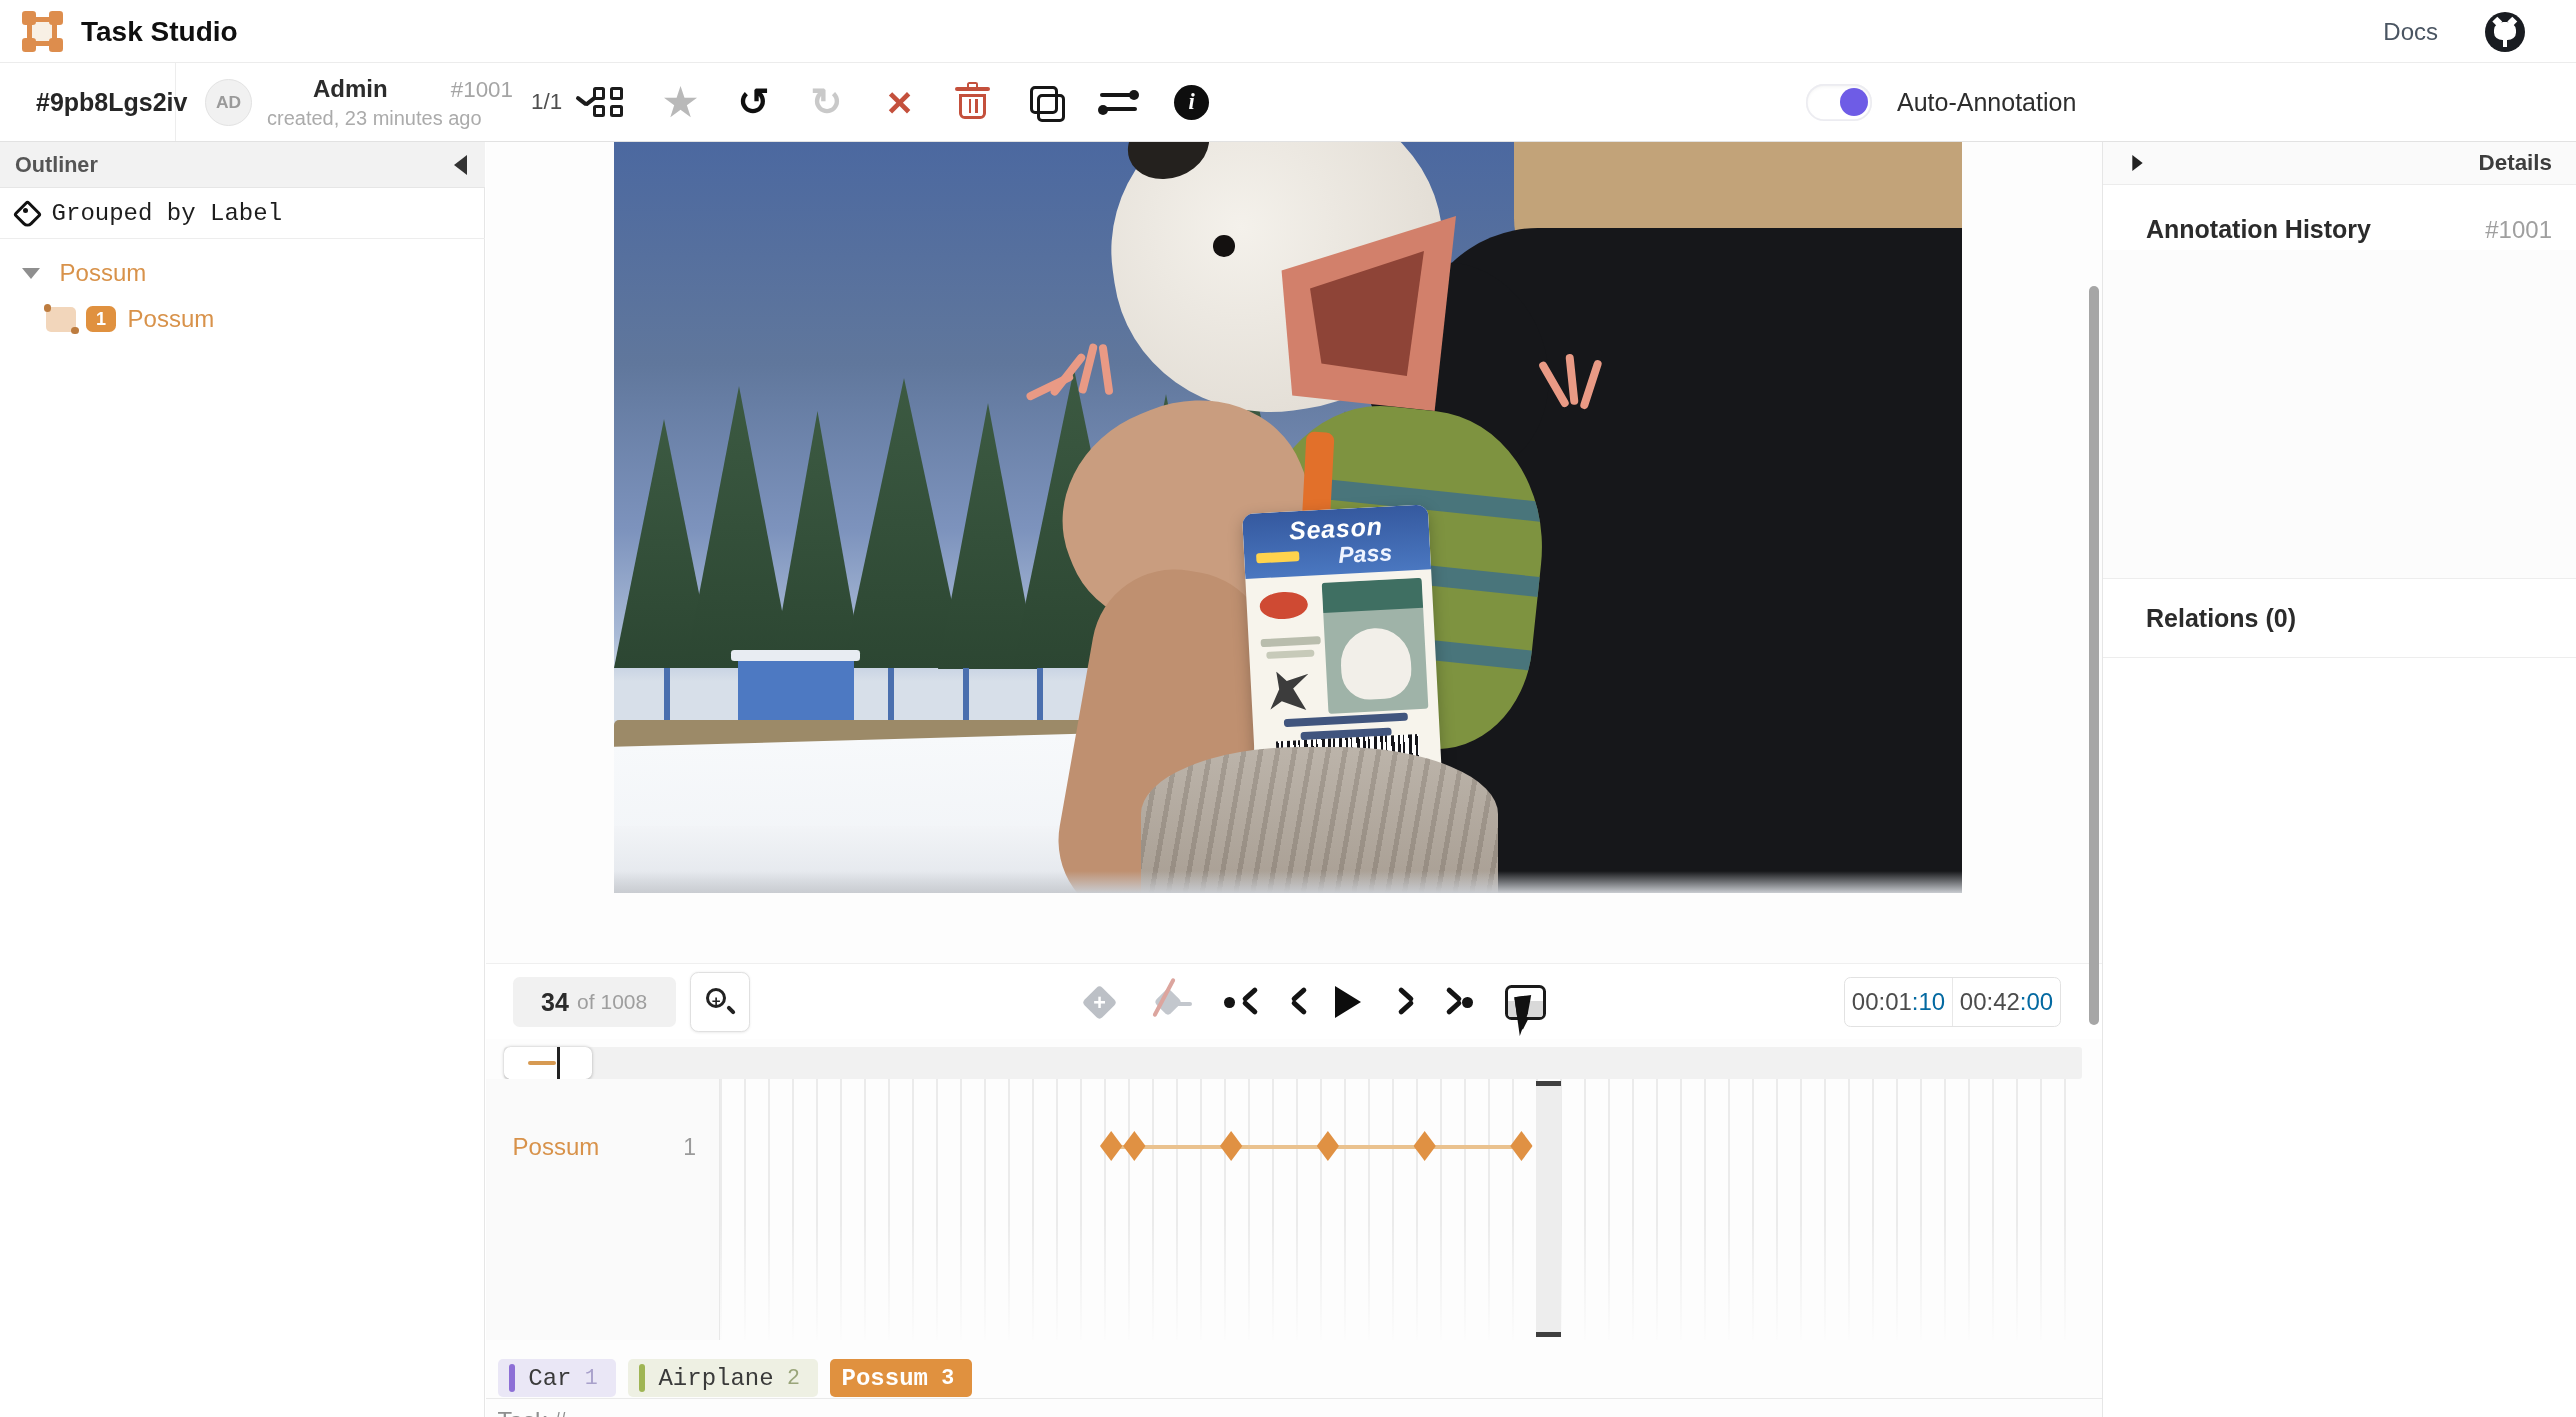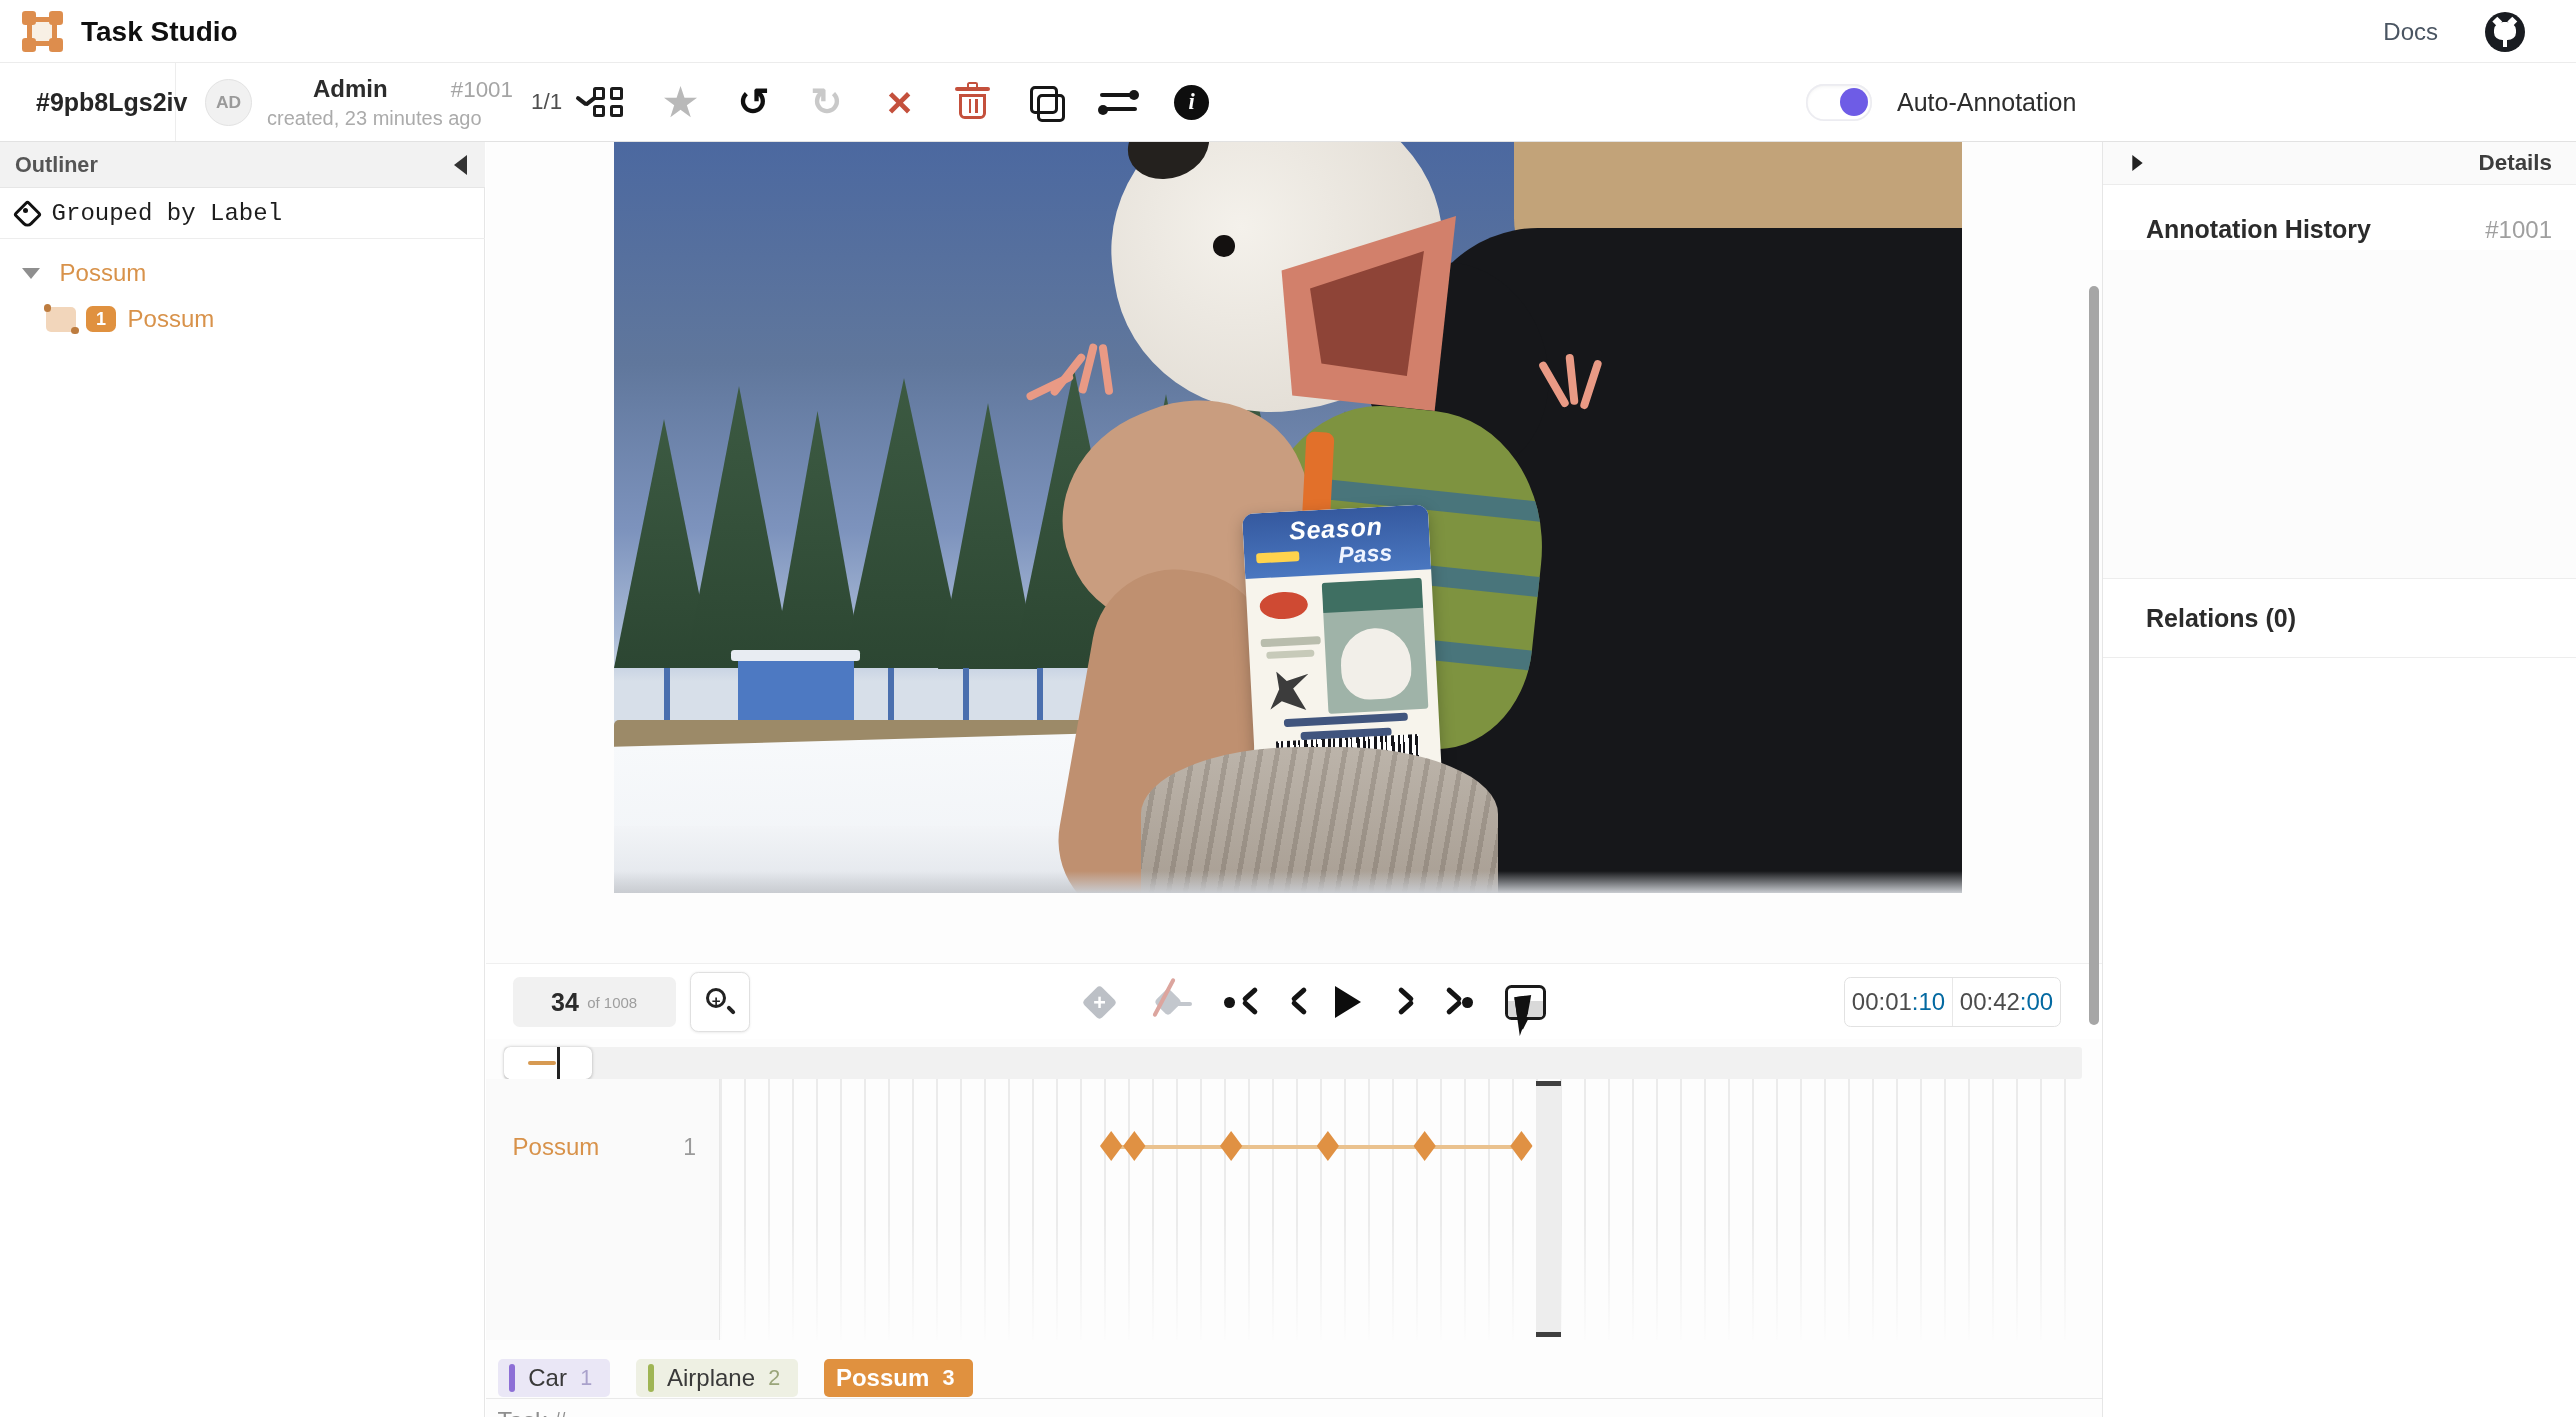--- a/index.html
+++ b/index.html
@@ -166,21 +166,21 @@
     background:linear-gradient(180deg,#bcb4aa,#a89e93); border-radius:45% 45% 0 0;
   }
   .p-body::after { content:""; position:absolute; inset:0; background:repeating-linear-gradient(100deg,rgba(60,50,40,.18) 0 5px,transparent 5px 16.6px); border-radius:inherit; }
   .vignette-bottom { position:absolute; left:0; bottom:0; width:100%; height:21.6px; background:linear-gradient(transparent,#c9ccd1); }
 
   
   #controls { left:0px; top:822px; width:1616px; height:75px; background:#fff; box-shadow:0 -0.8px 0 #ececec; }
   #frame-counter { position:absolute; left:26.6px; top:13.3px; width:163px; height:50px; background:#f1f1f1; border-radius:6.6px;
     display:flex; align-items:center; justify-content:center; gap:8.3px; }
   #frame-current { font-size:25px; font-weight:700; color:#2b2b2b; }
-  #frame-total { font-size:15px; color:#9e9e9e; }
+  #frame-total { font-size:21px; color:#9e9e9e; }
   #zoom-btn { position:absolute; left:204px; top:8.3px; width:60px; height:60px; background:#fff; border:0.8px solid #e0e0e0; border-radius:8.3px;
     box-shadow:0 0.8px 2.5px rgba(0,0,0,.08); display:flex; align-items:center; justify-content:center; }
   .mag { position:relative; width:28px; height:28px; }
   .mag .lens { position:absolute; left:0; top:0; width:20px; height:20px; border:3.3px solid #222; border-radius:50%; }
   .mag .plus { position:absolute; left:5.8px; top:4.1px; font-size:15px; font-weight:700; color:#222; }
   .mag .handle { position:absolute; left:20px; top:20px; width:10px; height:4.1px; background:#222; border-radius:2.5px; transform:rotate(45deg); }
   #playback { position:absolute; left:601px; top:13.3px; height:50px; display:flex; align-items:center; gap:32px; }
   .pbtn { display:flex; align-items:center; justify-content:center; position:relative; height:40px; }
   .diamond { width:25px; height:25px; background:#bcc0c6; transform:rotate(45deg); border-radius:4.1px; position:relative; }
   .diamond .plus { position:absolute; inset:0; transform:rotate(-45deg); display:flex; align-items:center; justify-content:center;
@@ -225,21 +225,21 @@
     background:repeating-linear-gradient(to right,#ebebeb 0 1.7px,transparent 1.7px 24px); }
   #grid::after { content:""; position:absolute; inset:0; background:linear-gradient(180deg,transparent 55%,rgba(253,253,253,.55) 80%,rgba(253,253,253,.95)); }
   #kf-line { position:absolute; top:66px; height:4.1px; background:#eac28f; border-radius:2.5px; }
   .kf-diamond { position:absolute; top:67px; width:22.4px; height:30px; background:#e09143; transform:translate(-50%,-50%);
     clip-path:polygon(50% 0,100% 50%,50% 100%,0 50%); z-index:2; }
   #playhead { position:absolute; top:1.7px; bottom:3.3px; background:#ededed; z-index:1; }
   #playhead::before,#playhead::after { content:""; position:absolute; left:0; width:100%; height:5px; background:#3f3f3f; }
   #playhead::before{ top:0; } #playhead::after{ bottom:0; }
 
   
-  #label-chips { left:11.6px; top:1217px; height:38px; display:flex; gap:26px; }
+  #label-chips { left:11.6px; top:1217px; height:38px; display:flex; gap:12px;font-family:Liberation Mono, monospace; }
   .chip { display:flex; align-items:center; gap:13.3px; border-radius:5px; padding:0 18px 0 11.6px; font-size:24px; height:38px; }
   .chip .bar { width:5.8px; height:28px; border-radius:3.3px; }
   .chip .hk { font-size:21.6px; }
   #chips-border { left:0; top:1256px; width:1616px; height:0.8px; background:#e9e9e9; }
   #task-footer { left:11.6px; top:1265px; font-size:24px; color:#8f8f8f; }
 
   
   #scroll-thumb { left:1603px; top:144px; width:10px; height:739px; background:#a6a6a6; border-radius:5px; }
 </style>
 </head>

